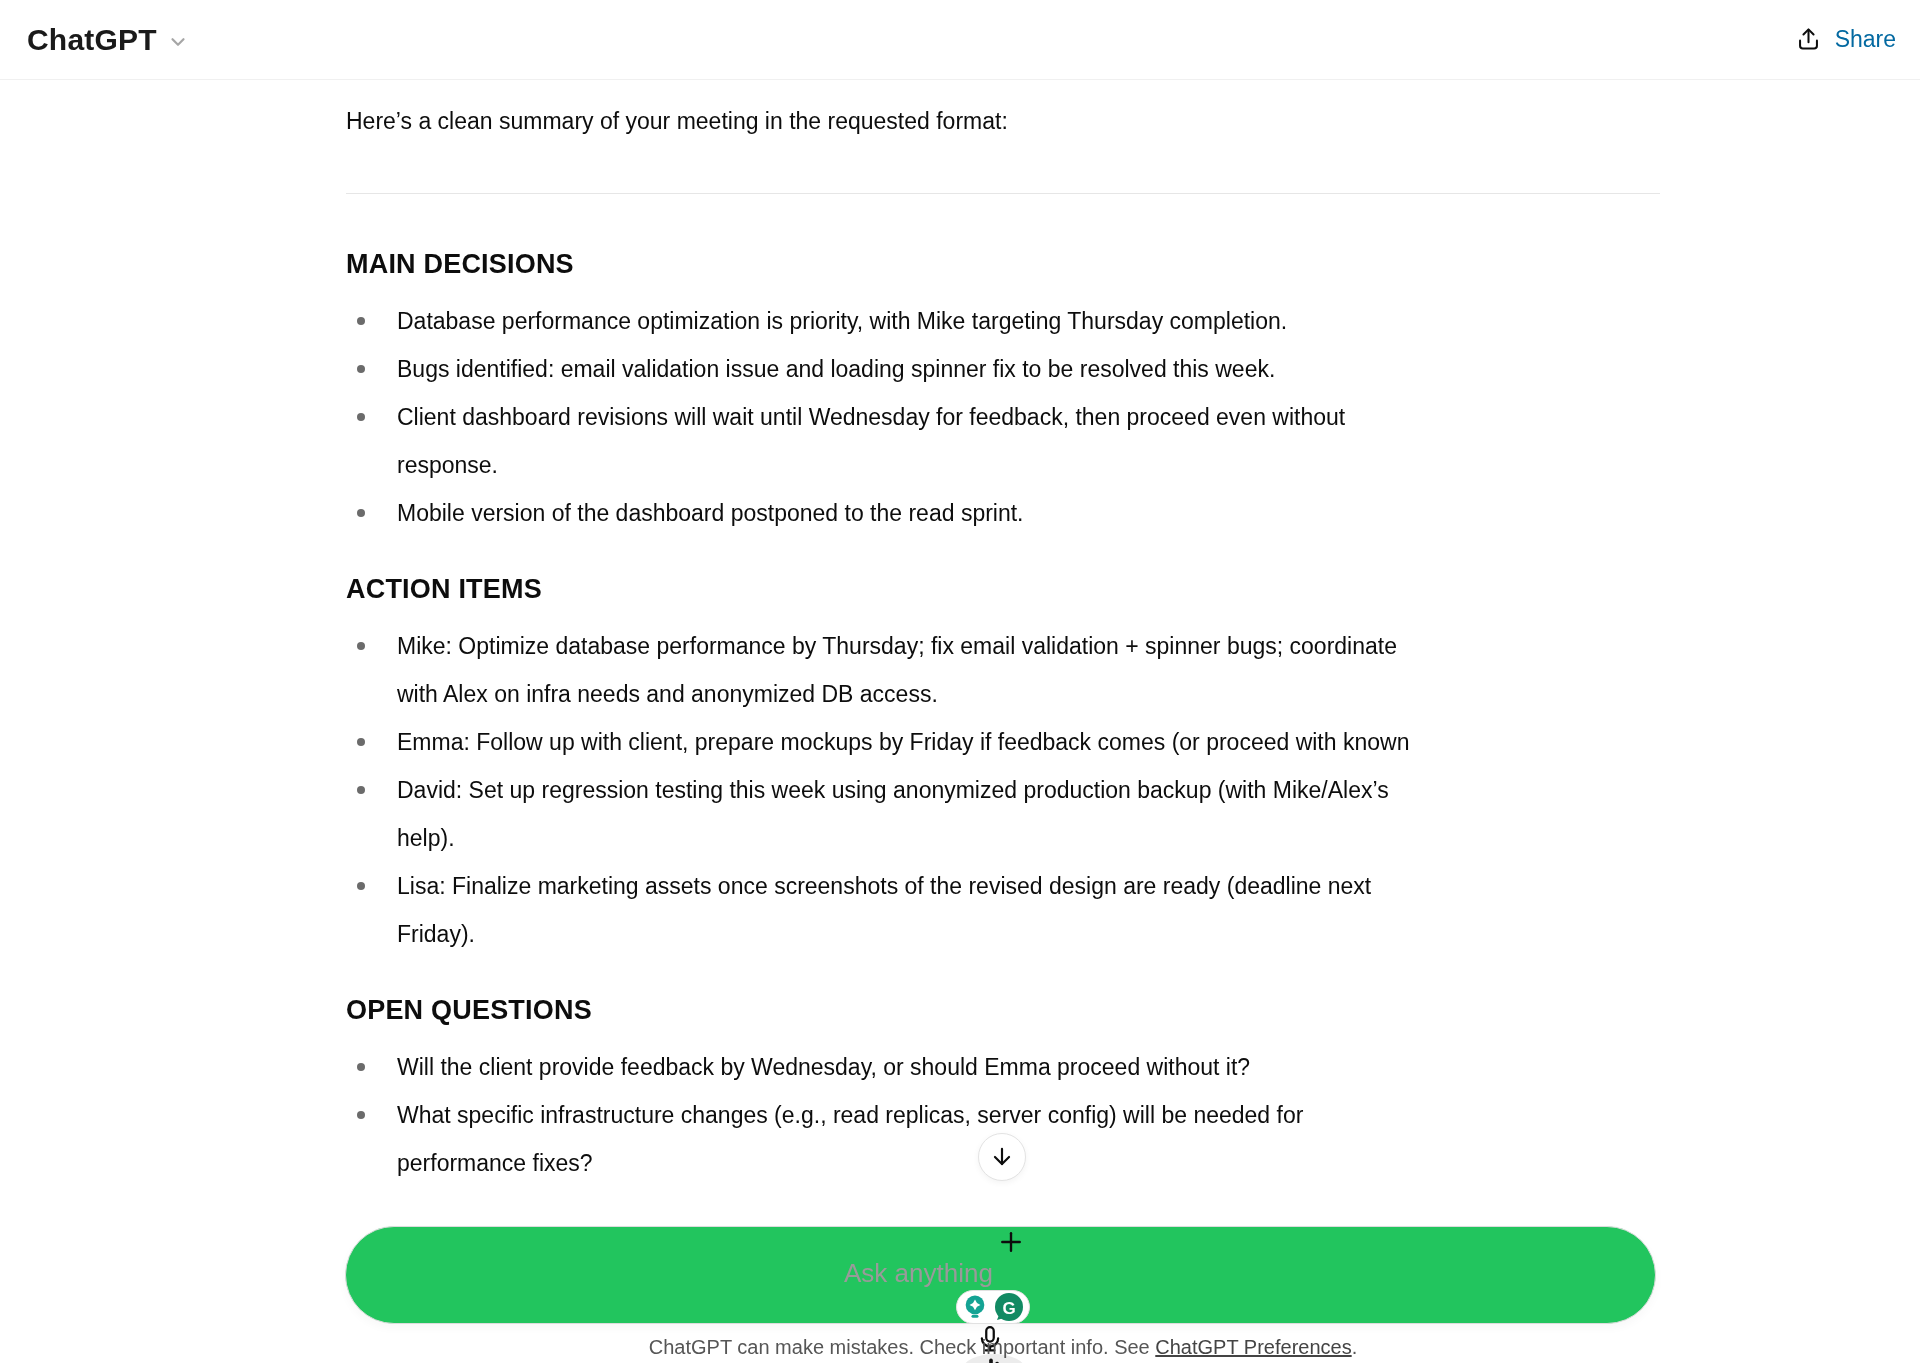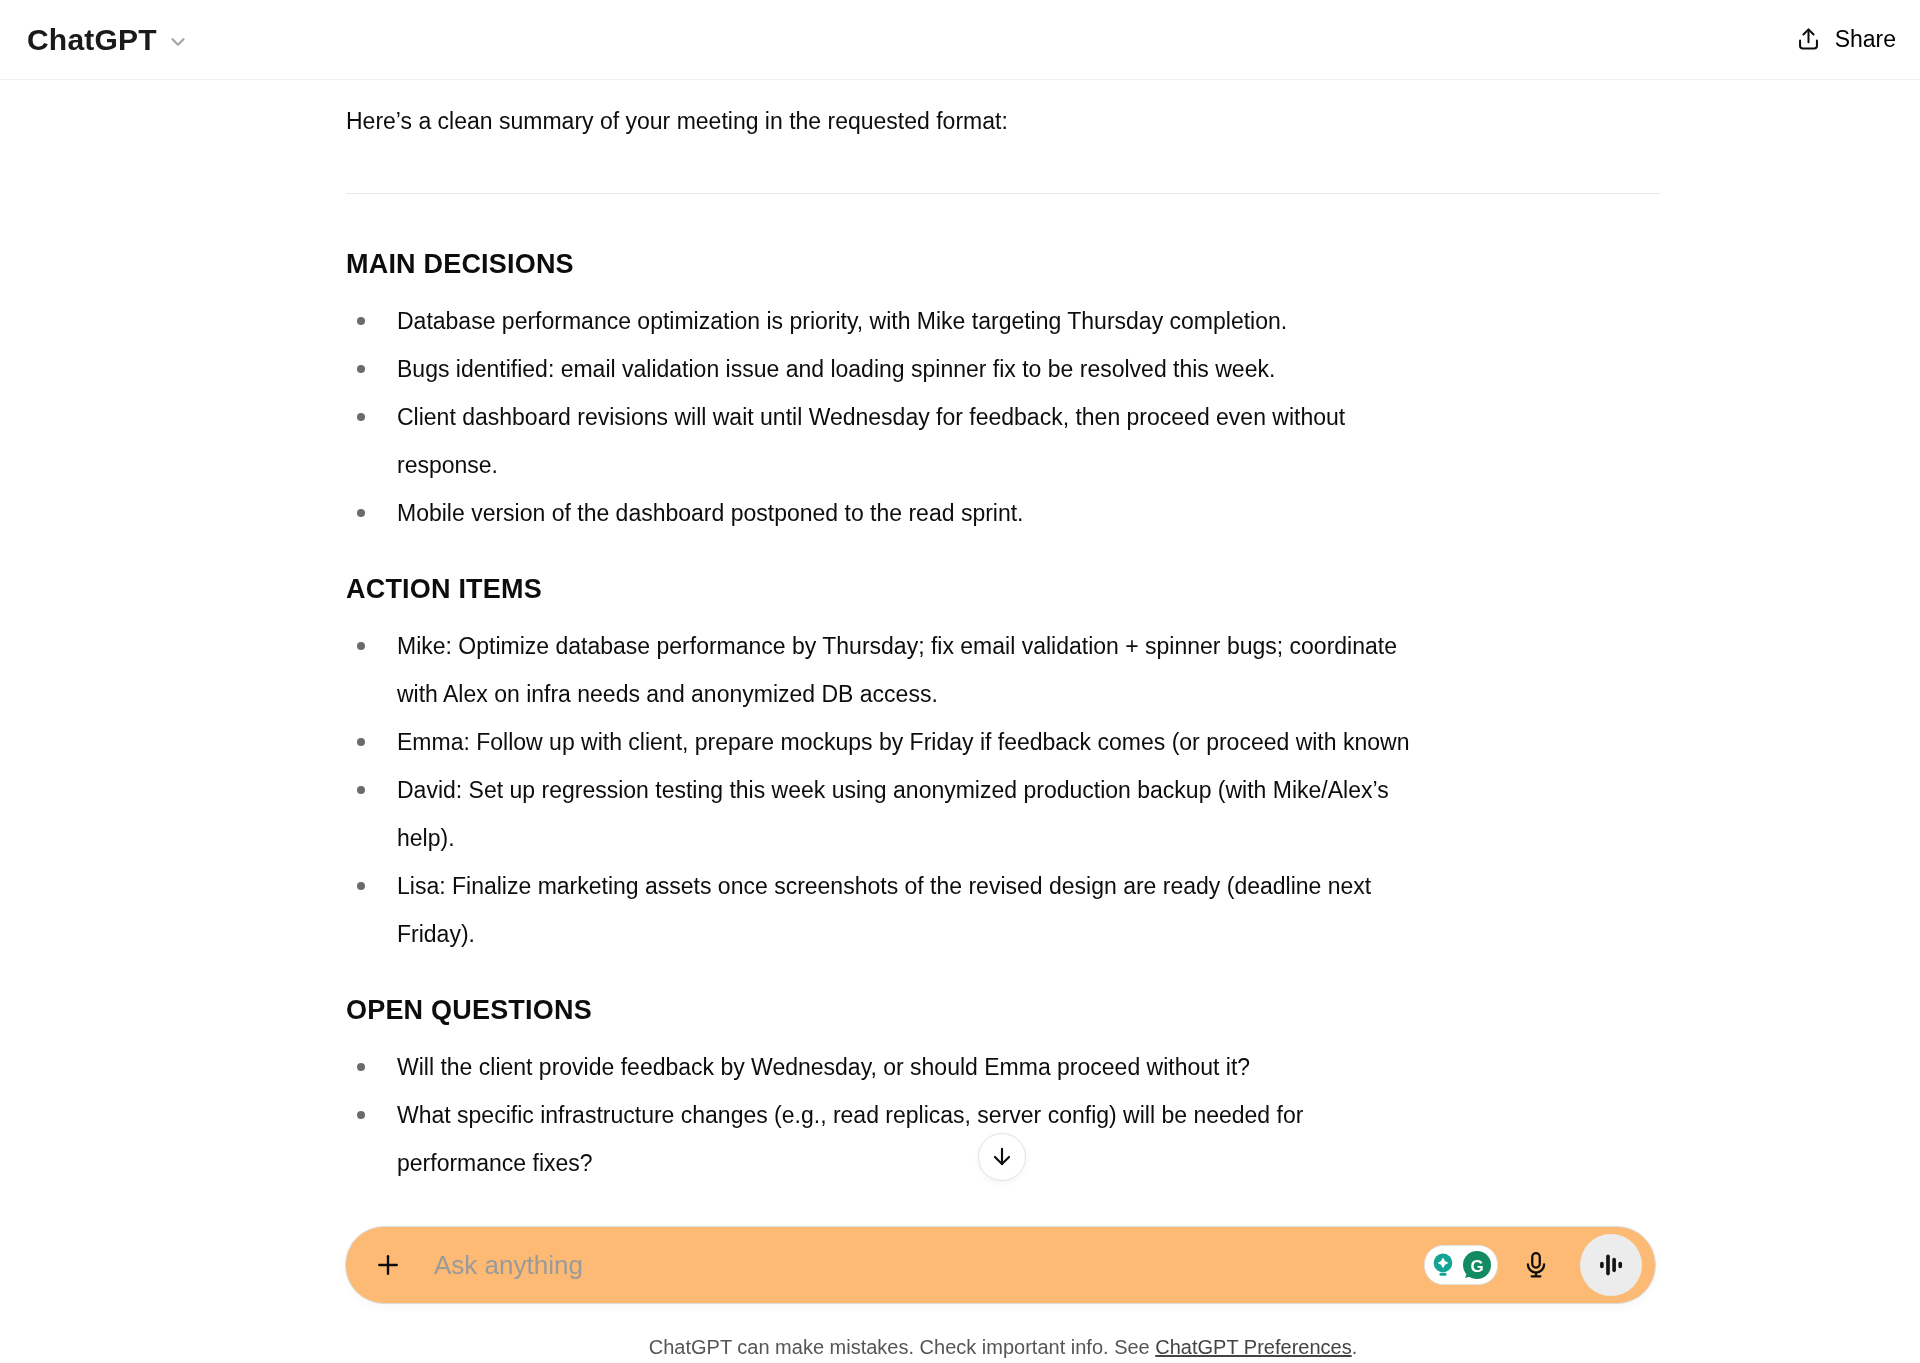--- a/index.html
+++ b/index.html
@@ -8,41 +8,41 @@
     background:#ffffff;color:#0d0d0d;
     font-family:"Liberation Sans", sans-serif;
   }
   
   .topbar{position:absolute;left:0;top:0;width:1920px;height:79px;background:#fff;border-bottom:1px solid #f0f0f0;z-index:6;}
   .brand{position:absolute;left:27px;top:0;height:79px;display:flex;align-items:center;gap:10px;cursor:pointer;}
   .brand-label{font-size:30px;font-weight:600;color:#1a1a1a;letter-spacing:.2px;}
   .chev{width:22px;height:22px;stroke:#a6a6a6;fill:none;stroke-width:2.4;stroke-linecap:round;stroke-linejoin:round;margin-top:4px;}
   .share{position:absolute;right:24px;top:0;height:79px;display:flex;align-items:center;gap:13px;cursor:pointer;}
   .share svg{width:27px;height:27px;stroke:#0d0d0d;fill:none;stroke-width:1.8;stroke-linecap:round;stroke-linejoin:round;}
-  .share-label{font-size:23px;font-weight:500;color:#000000;}
+  .share-label{font-size:23px;font-weight:500;color:#0369a1;}
   
   .content{position:absolute;left:346px;top:79px;width:1314px;}
   .intro{font-size:23px;line-height:48px;margin:18px 0 0;white-space:nowrap;}
   .divider{border:none;border-top:1px solid #e6e6e6;margin:48px 0 0;}
   .content h2{font-size:27px;line-height:36px;font-weight:700;margin:34px 0 15px;letter-spacing:.2px;}
   .content h2.first{margin-top:52px;}
   ul.blist{margin:0;padding:0;list-style:none;}
   ul.blist li{position:relative;padding-left:51px;margin:0;}
   ul.blist li::before{content:'';position:absolute;left:11px;top:20px;width:8px;height:8px;border-radius:50%;background:#6b6b6b;}
   .line{font-size:23px;line-height:48px;white-space:nowrap;}
   .pname{font-weight:400;}
   
   .scroll-btn{position:absolute;left:978px;top:1133px;width:48px;height:48px;border-radius:50%;
     background:#fff;border:1px solid #e3e3e3;box-shadow:0 2px 6px rgba(0,0,0,.05);
     display:flex;align-items:center;justify-content:center;z-index:4;cursor:pointer;}
   .scroll-btn svg{width:26px;height:26px;stroke:#0d0d0d;fill:none;stroke-width:2;stroke-linecap:round;stroke-linejoin:round;}
   
-  .composer{position:absolute;left:345px;top:1226px;width:1311px;height:78px;border-radius:49px;
-    background:#fdba74;border:1px solid #dcdcdc;box-shadow:0 4px 10px rgba(0,0,0,.03);
-    display:flex;align-items:center;z-index:5;box-sizing:border-box;}
+  .composer{position:absolute;left:345px;top:1226px;width:1311px;height:98px;border-radius:49px;
+    background:#22c55e;border:1px solid #dcdcdc;box-shadow:0 4px 10px rgba(0,0,0,.03);
+    display:flex;align-items:center;z-index:5;box-sizing:border-box;flex-direction:column;}
   .plus-btn{width:44px;height:44px;margin-left:20px;border:none;background:transparent;display:flex;align-items:center;justify-content:center;cursor:pointer;padding:0;}
   .plus-btn svg{width:30px;height:30px;stroke:#0d0d0d;fill:none;stroke-width:1.9;stroke-linecap:round;}
   .composer-input{flex:1;margin-left:22px;border:none;outline:none;font-family:"Liberation Sans",sans-serif;
     font-size:26px;color:#0d0d0d;background:transparent;}
   .composer-input::placeholder{color:#9a9a9a;}
   .ext-pill{height:38px;border:1px solid #e1e1e1;border-radius:19px;display:flex;align-items:center;gap:4px;
     padding:0 4px;margin-right:16px;background:#fff;cursor:pointer;}
   .ext-pill svg{display:block;}
   .mic-btn{width:44px;height:44px;margin-right:22px;border:none;background:transparent;display:flex;align-items:center;justify-content:center;cursor:pointer;padding:0;}
   .mic-btn svg{width:30px;height:30px;stroke:#0d0d0d;fill:none;stroke-width:1.8;stroke-linecap:round;stroke-linejoin:round;}

